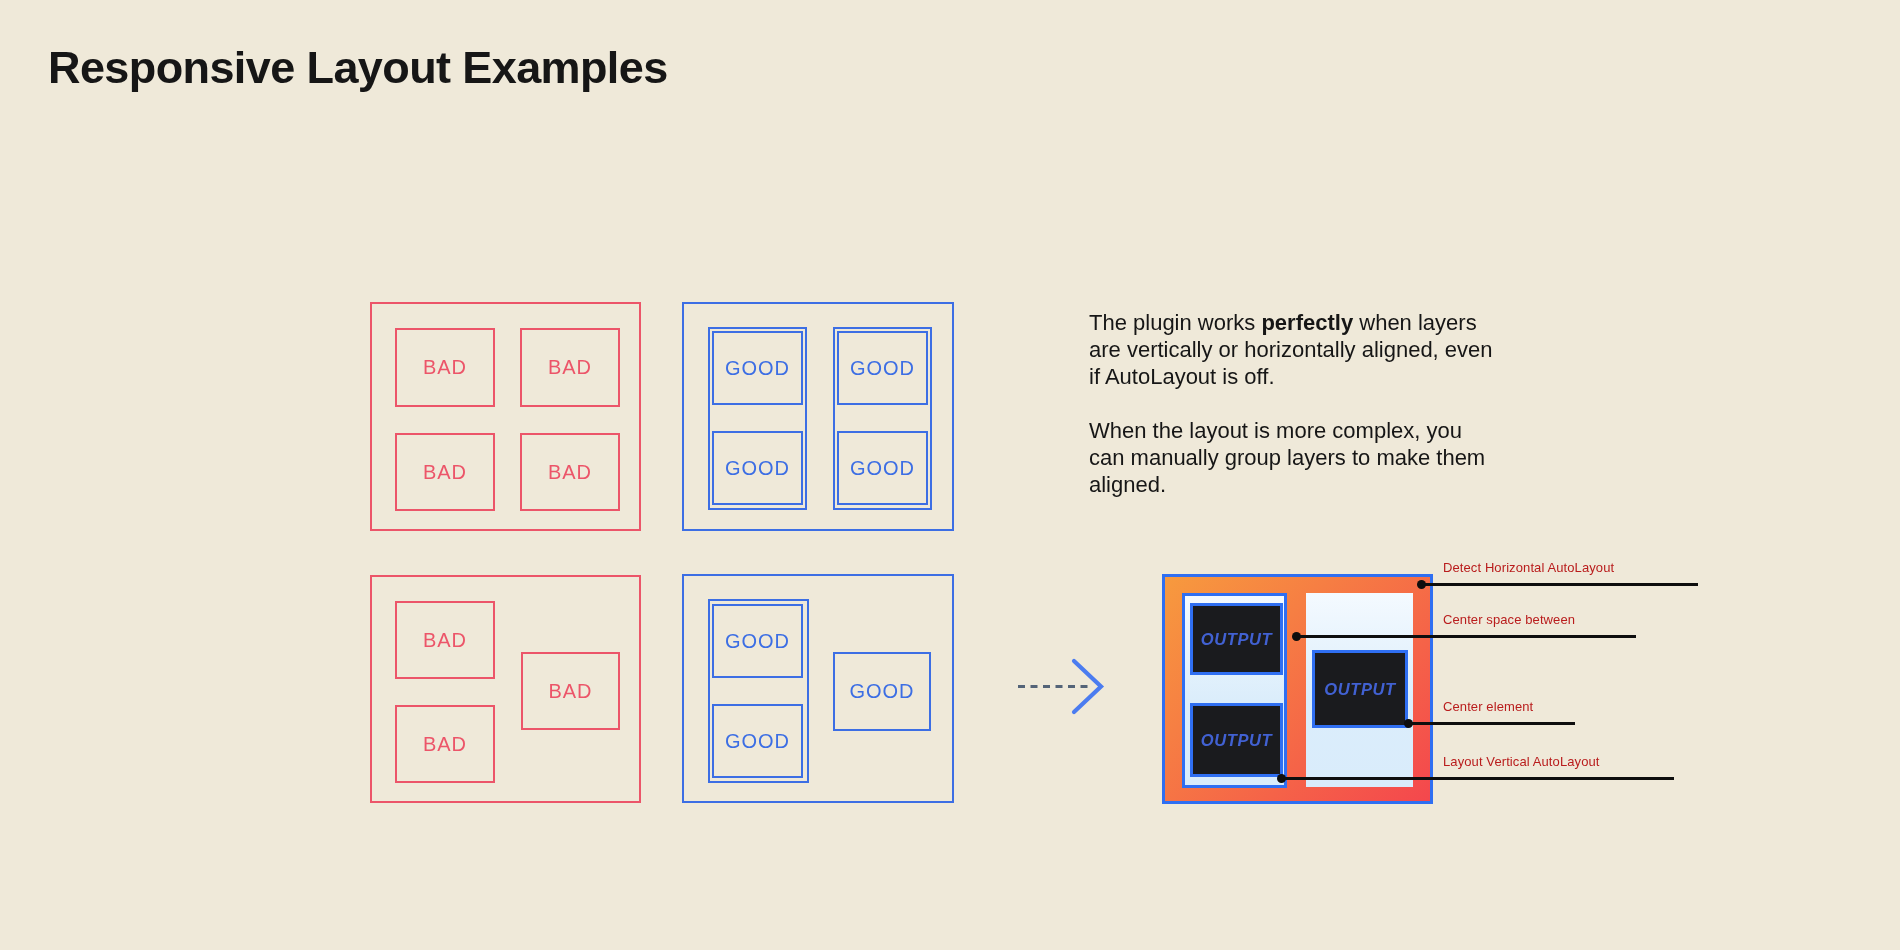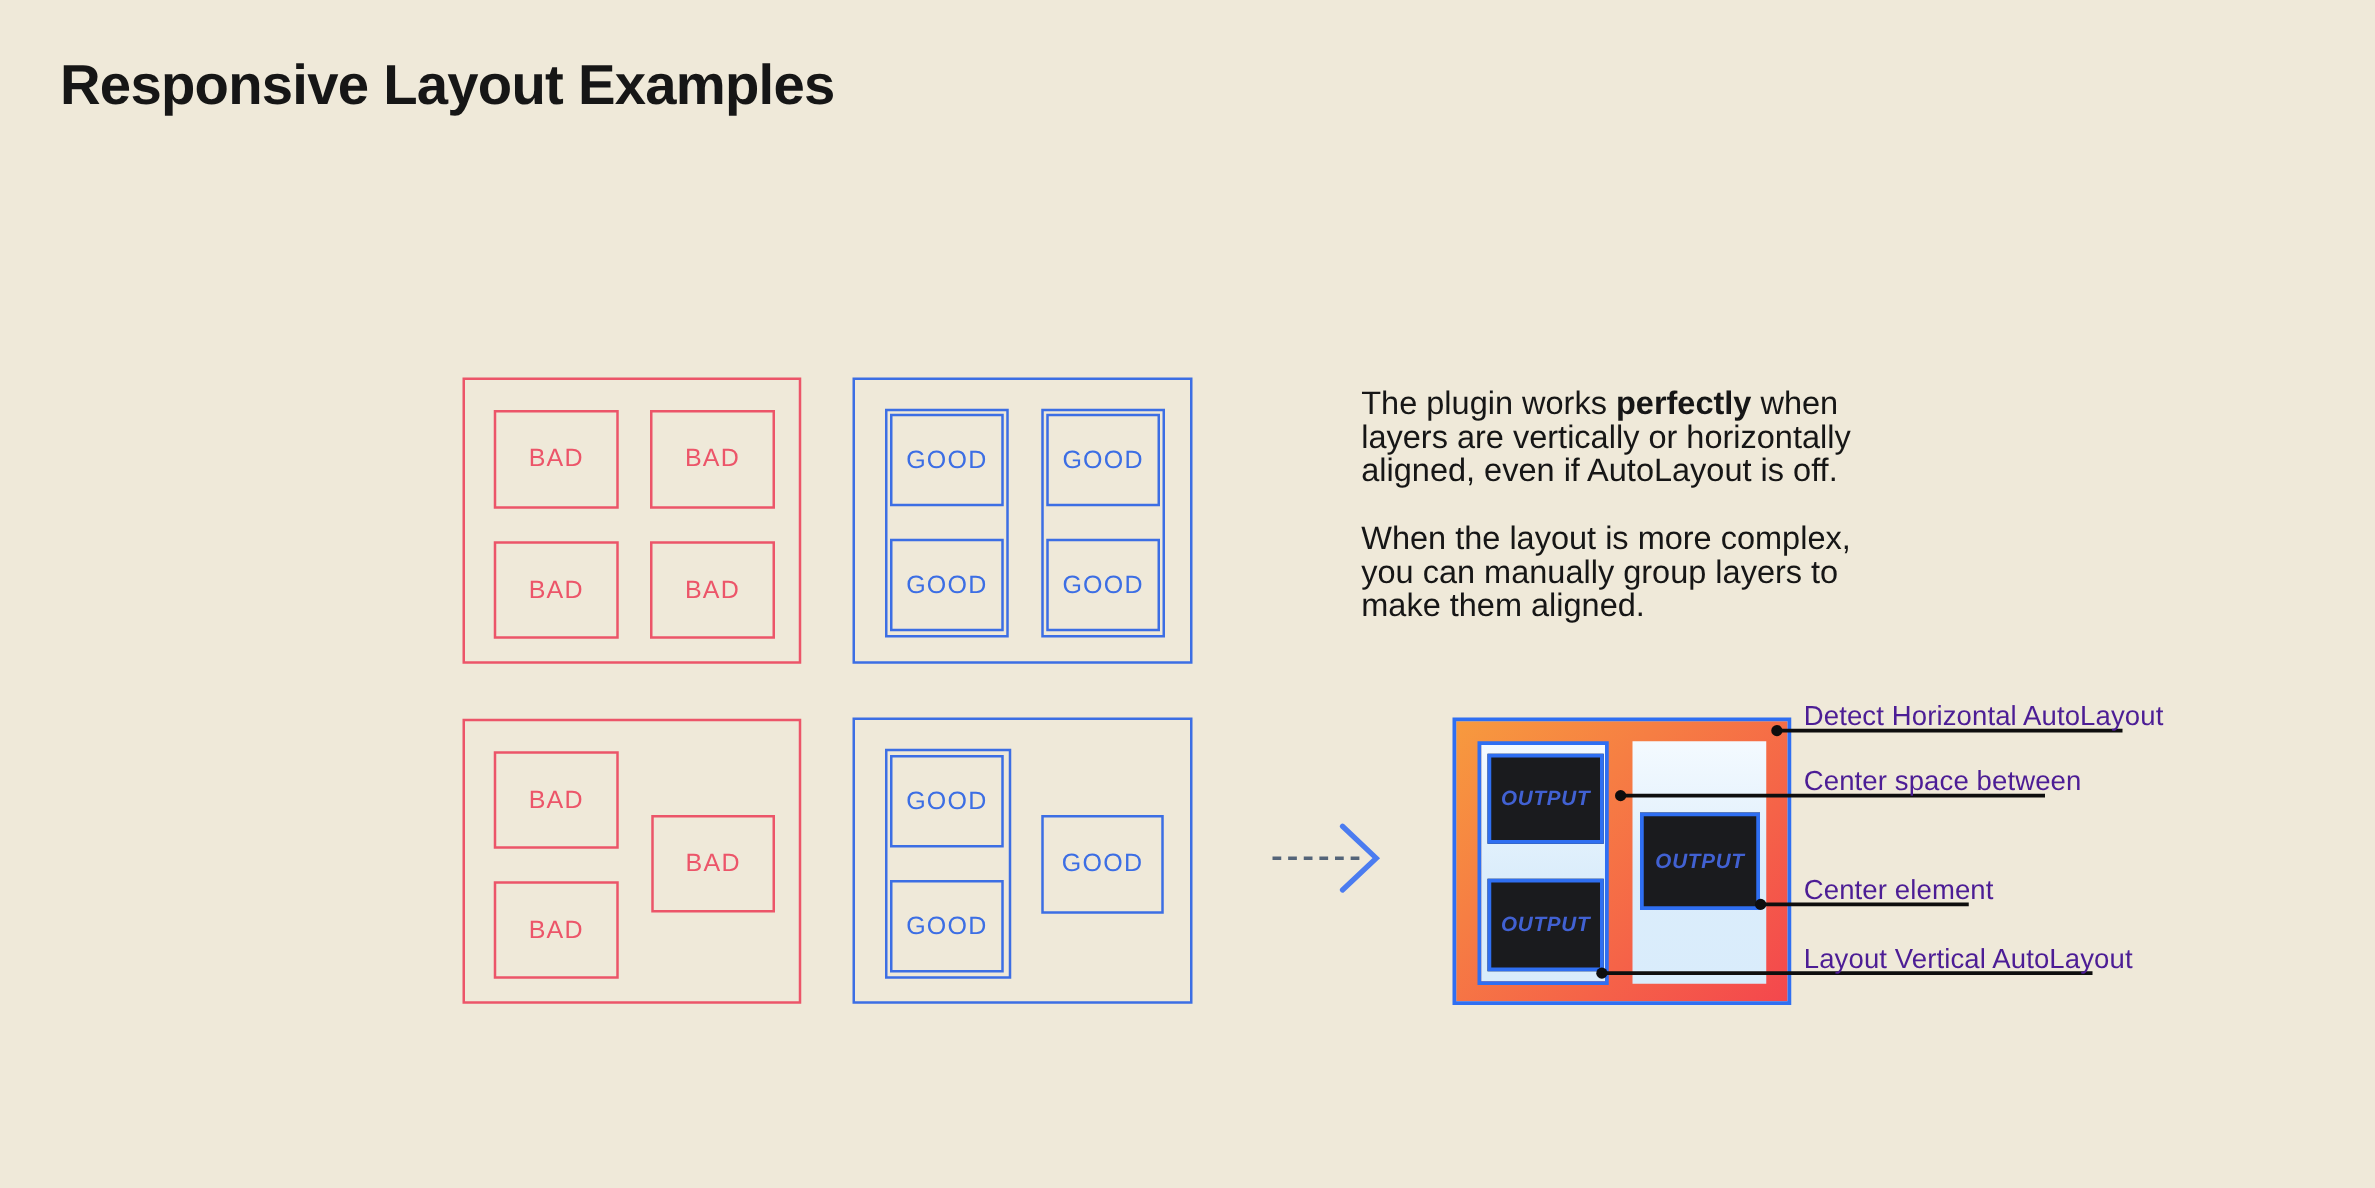--- a/index.html
+++ b/index.html
@@ -25,21 +25,21 @@
     display:flex;align-items:center;justify-content:center;
     font-size:20px;letter-spacing:1px;
   }
   .box.red{border-color:var(--red,#ec5569);color:var(--red,#ec5569);text-align:right;}
   .box.blue{border-color:var(--blue,#3c6ee4);color:var(--blue,#3c6ee4);}
   .group{position:absolute;box-sizing:border-box;border:2px solid var(--blue,#3c6ee4);}
   .group .box{position:absolute;}
   
   .description{
     position:absolute;left:1089px;top:309px;width:405px;
-    font-size:26px;line-height:27px;color:var(--text,#161616);
+    font-size:22px;line-height:27px;color:var(--text,#161616);
   }
   .description p{margin:0;}
   .description p + p{margin-top:27px;}
   .description .bold{font-weight:700;}
   
   .arrow-svg{position:absolute;left:1008px;top:650px;}
   .arrow-dash-line{stroke:var(--arrow-dash,#546478);stroke-width:2.8;stroke-dasharray:7 5.5;}
   .arrow-chevron{stroke:var(--arrow-chevron,#4b7cf0);stroke-width:4.2;fill:none;stroke-linecap:round;}
   
   .output-frame{
@@ -56,21 +56,21 @@
   .output-box{
     position:absolute;box-sizing:border-box;
     border:3px solid var(--output-border,#2f6ff2);
     background:var(--dark-box,#1a1b1e);
     display:flex;align-items:center;justify-content:center;
     color:var(--output-text,#4161d2);
     font-size:16.5px;font-weight:600;letter-spacing:0.6px;
   }
   
   .ann-label{
-    position:absolute;font-size:22px;color:#4c1d95;letter-spacing:0.1px;white-space:nowrap;
+    position:absolute;font-size:13px;color:#b91c1c;letter-spacing:0.1px;white-space:nowrap;
   }
   .ann-line{position:absolute;height:3px;background:#0e0e0e;}
   .ann-dot{position:absolute;width:9px;height:9px;border-radius:50%;background:#0e0e0e;}
 </style>
 </head>
 <body>
 
 <div id="canvas">
 
   <h1 class="page-title">Responsive Layout Examples</h1>

